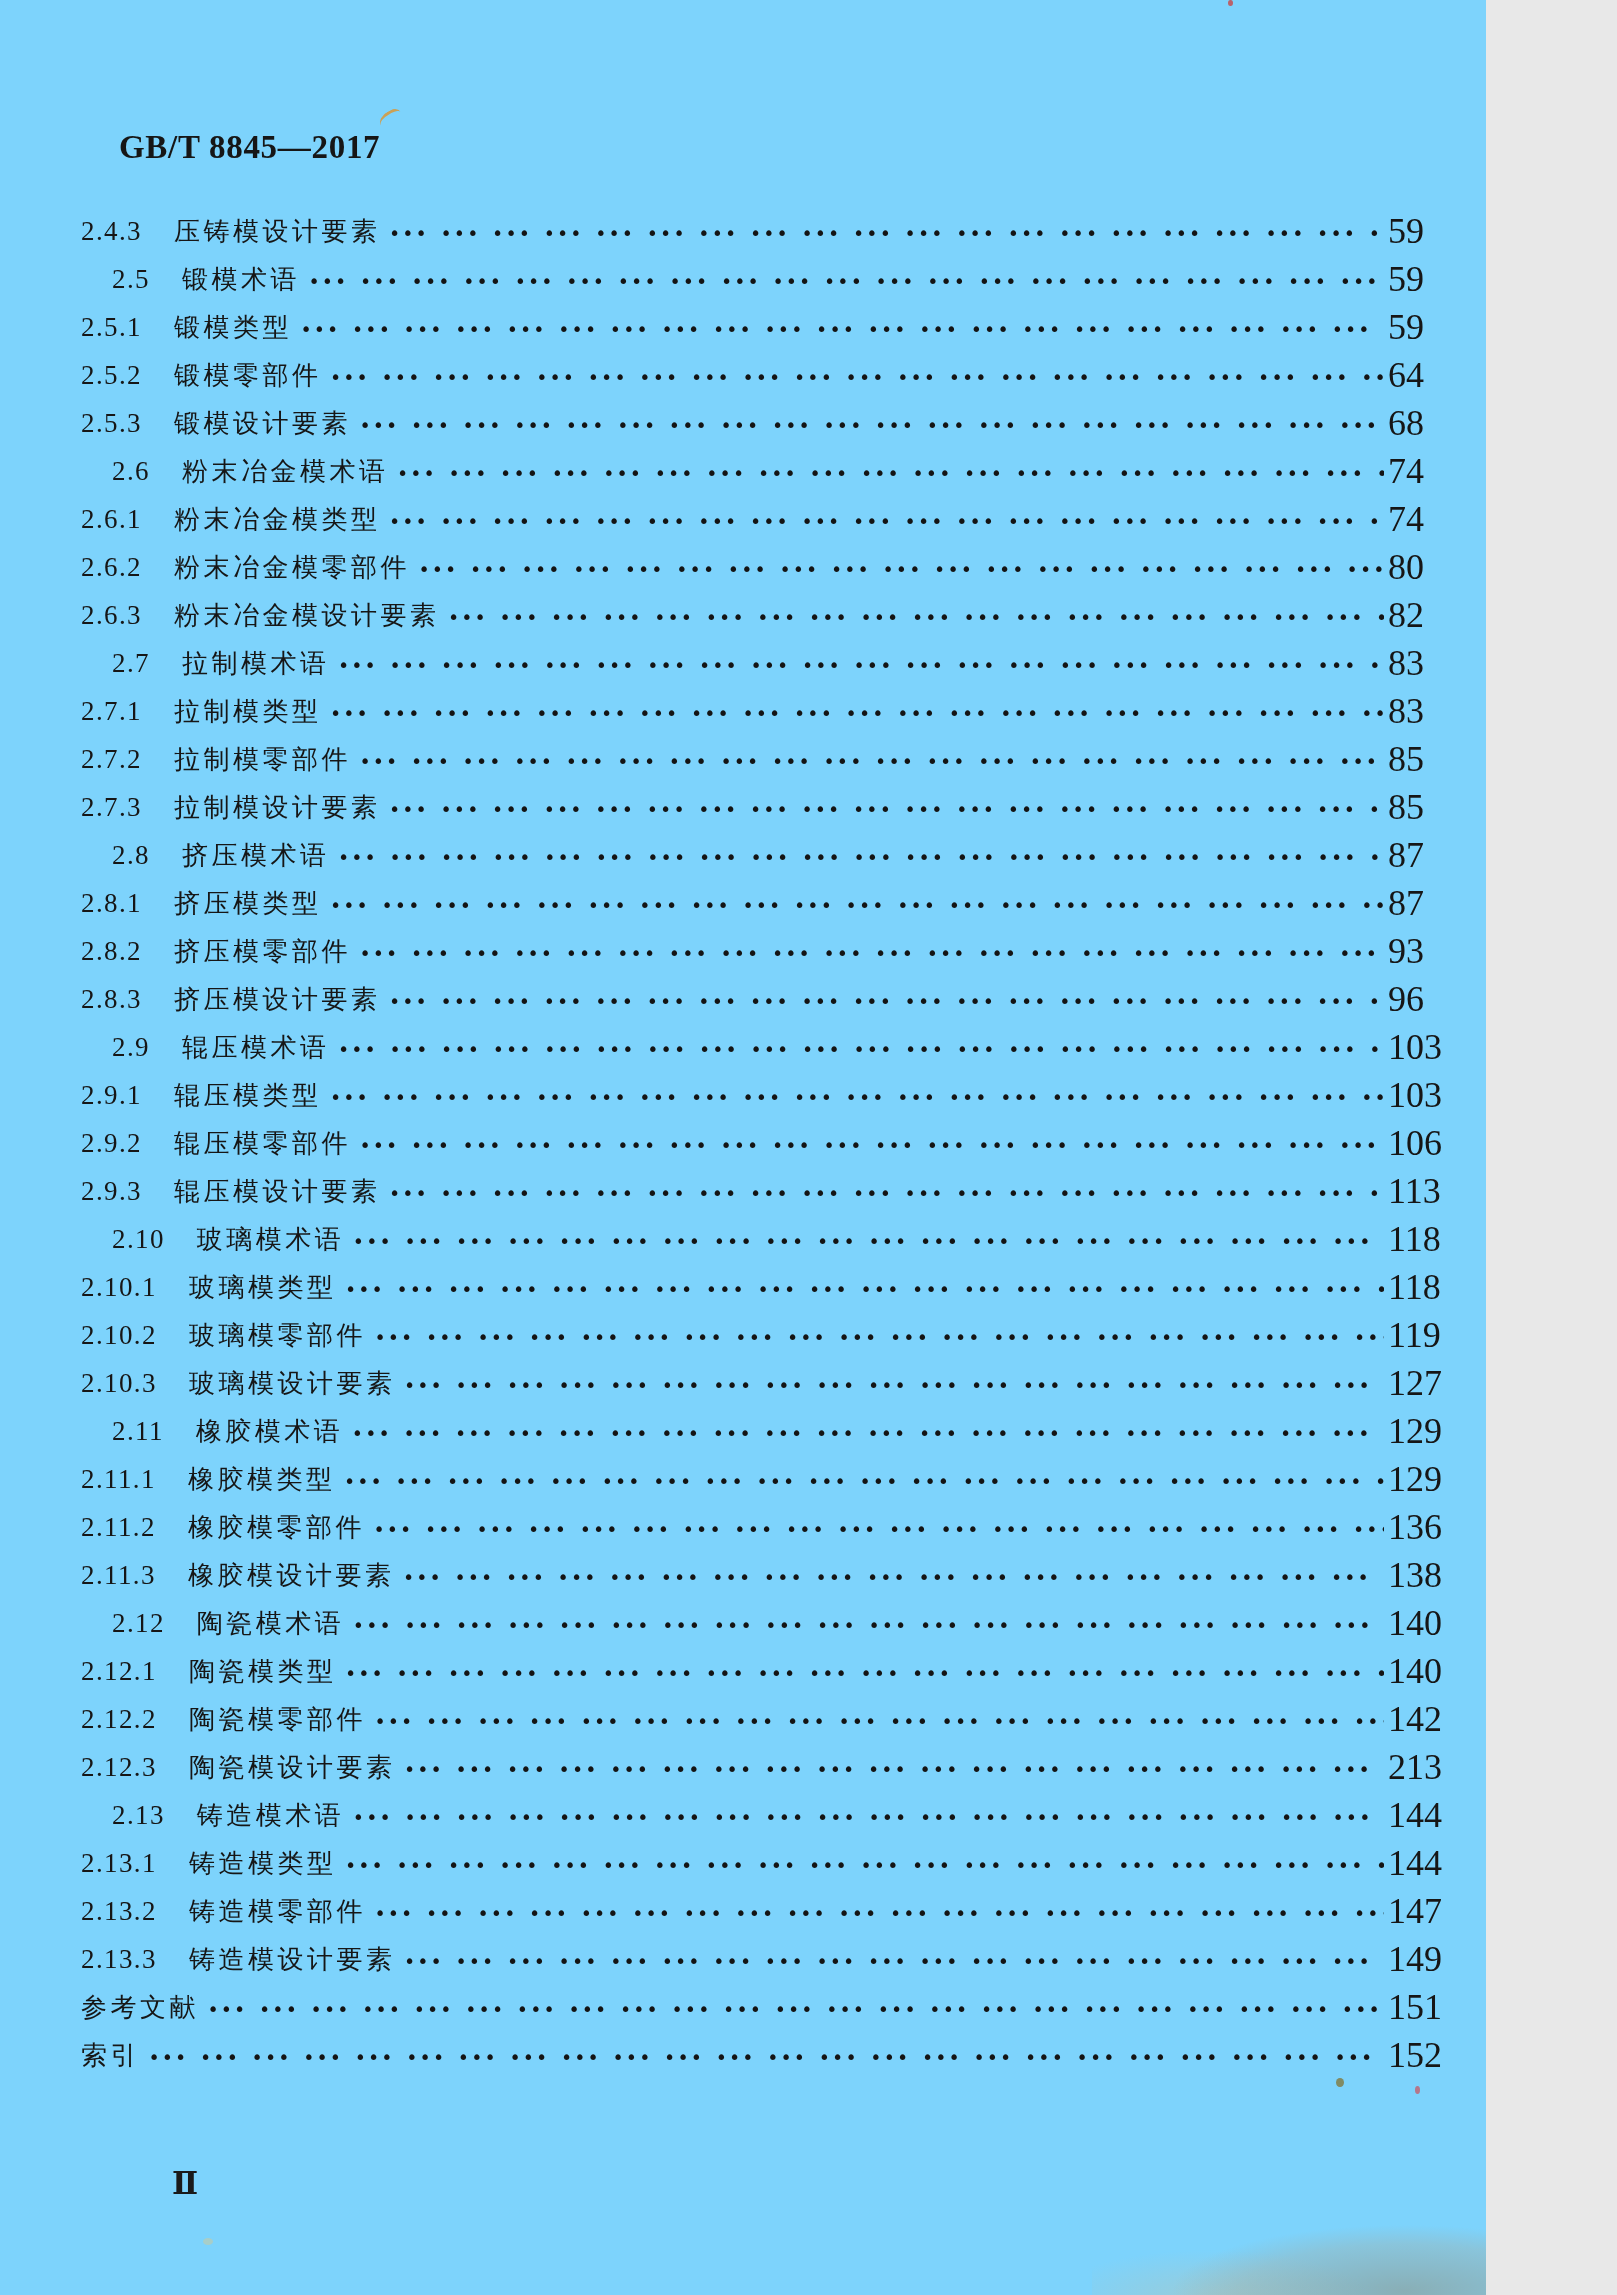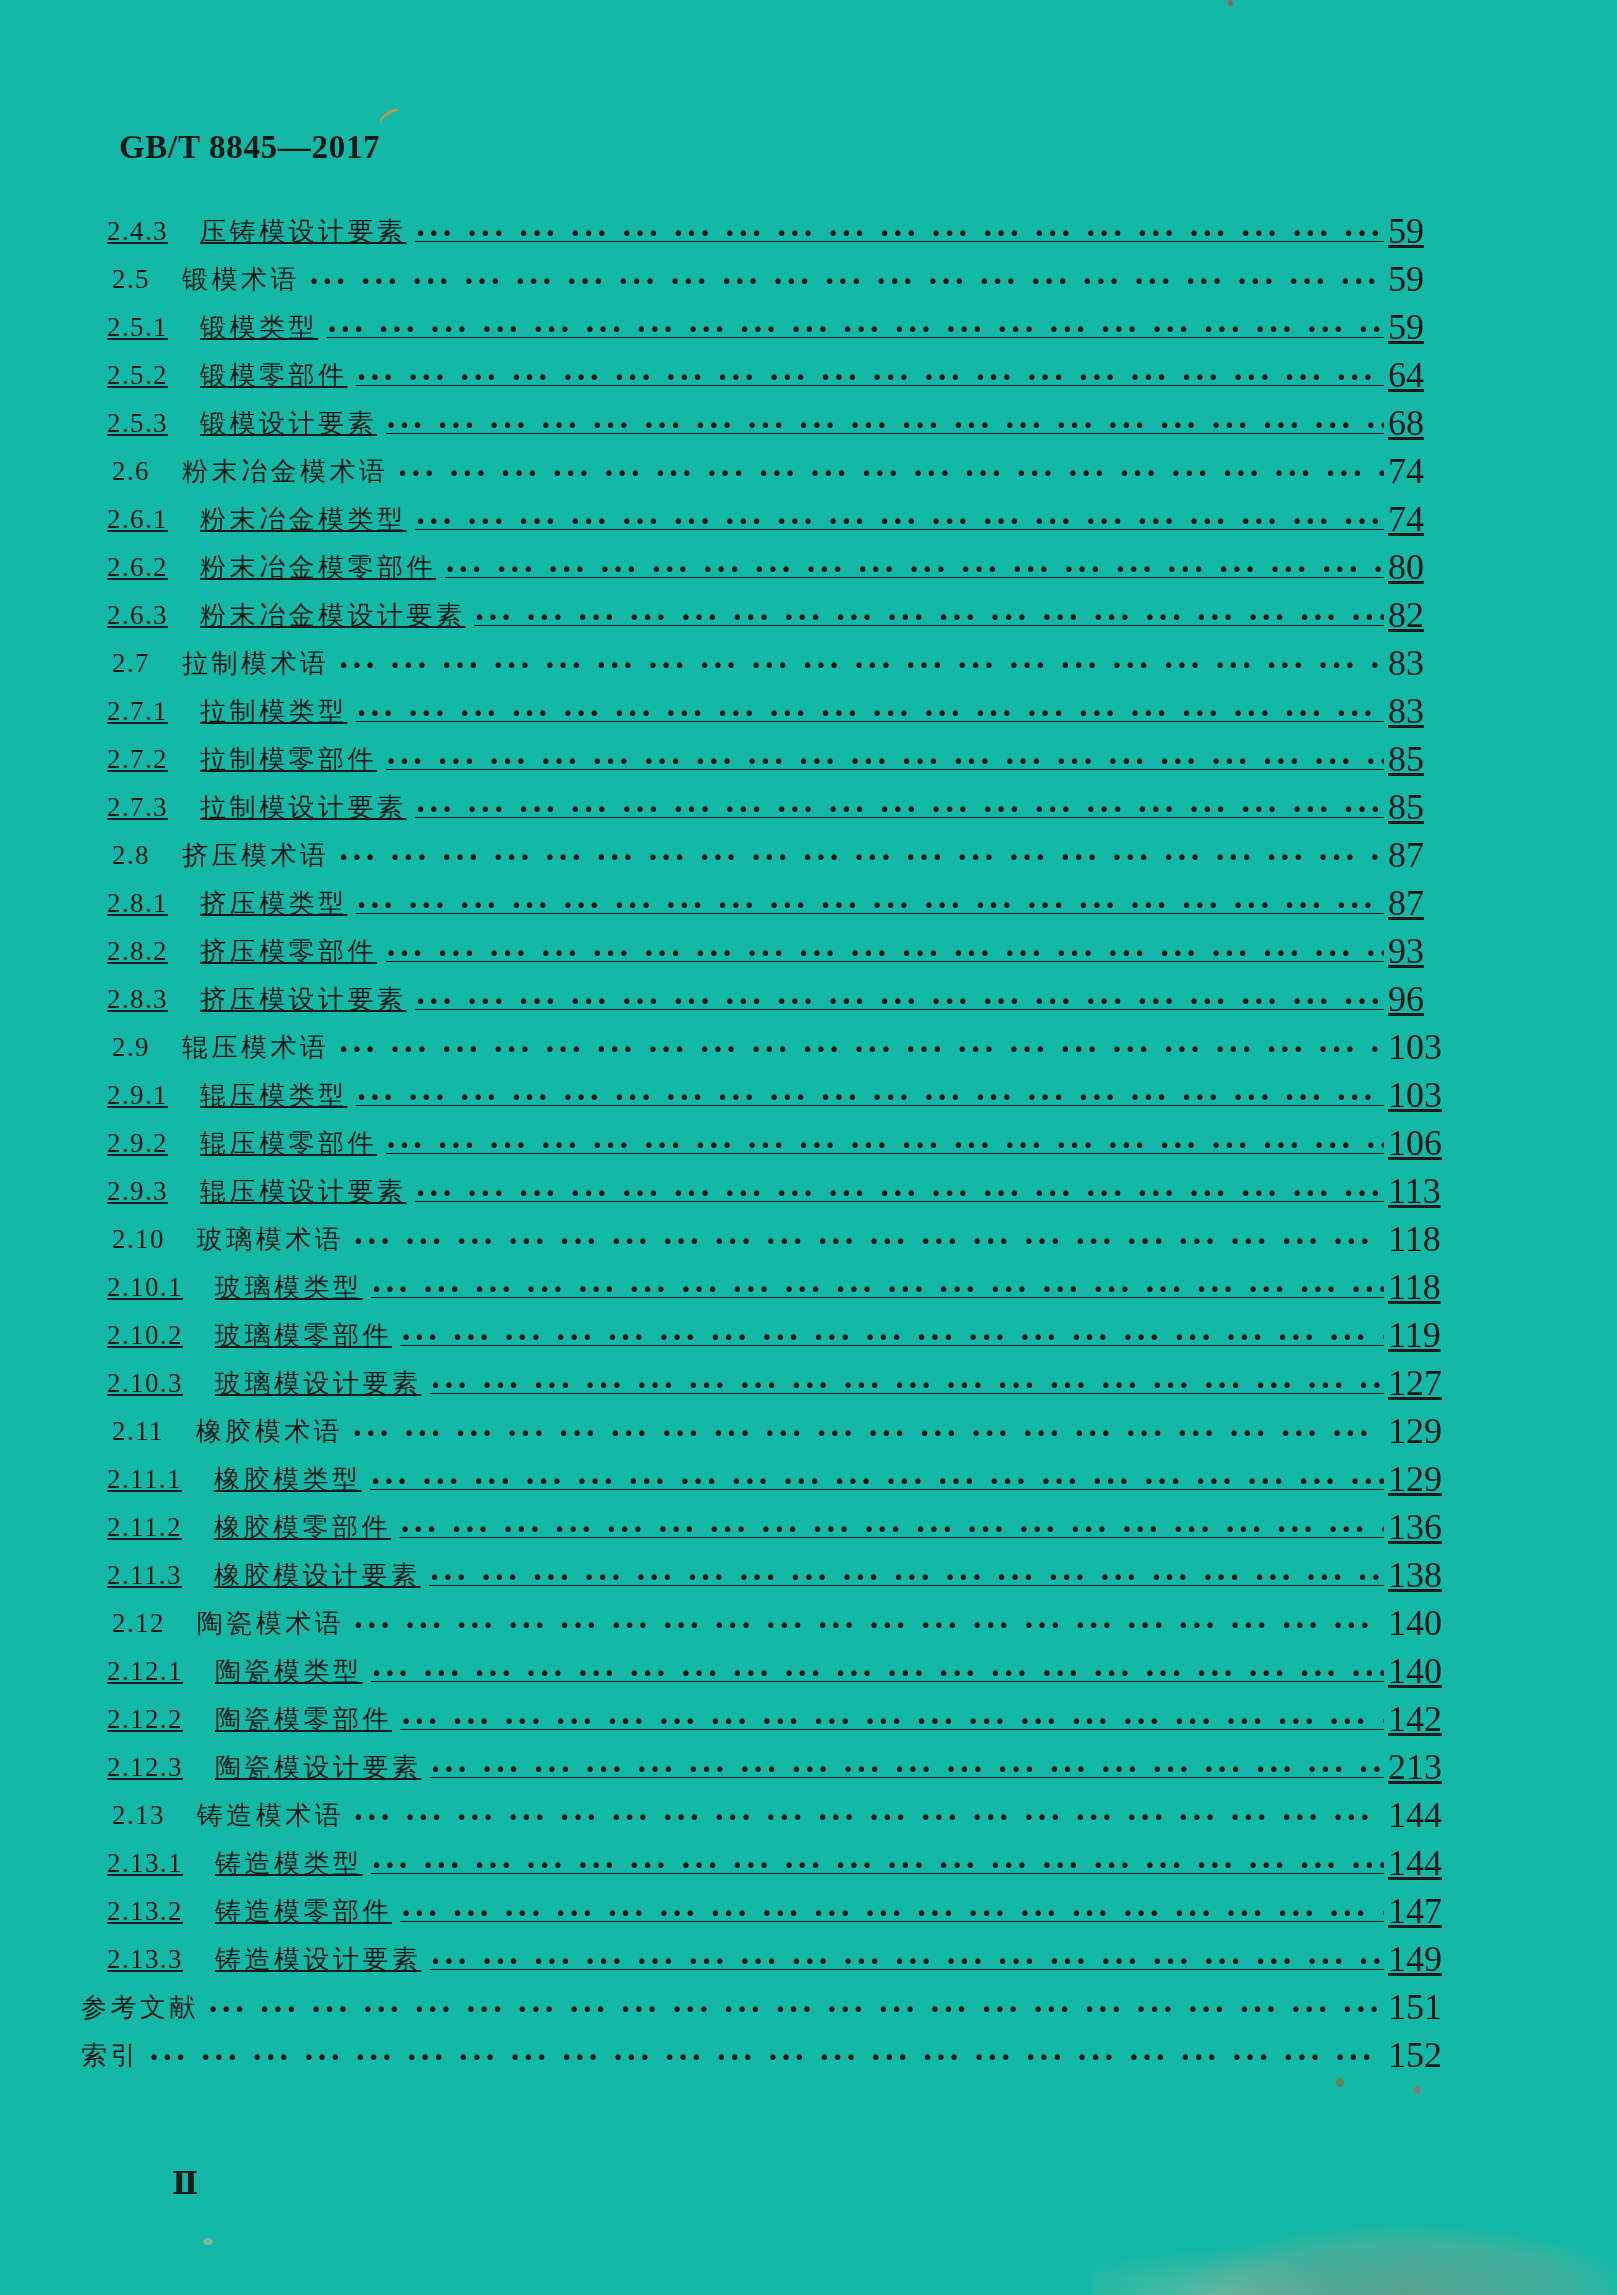--- a/index.html
+++ b/index.html
@@ -1,39 +1,39 @@
 <!DOCTYPE html>
 <html lang="zh" style="font-size:11.3px"><head>
 <meta charset="utf-8">
 <style>
   html,body{margin:0;padding:0;background:#e8e8e8;}
   .page{
     position:relative;
-    width:1617px;height:2295px;
-    background:#14b8a6;
+    width:1486px;height:2295px;
+    background:#7dd3fc;
     overflow:hidden;
     font-family:"Liberation Serif","DejaVu Serif",serif;
     color:#1b1b1b;
   }
   .doc-code{
     position:absolute;left:119px;top:129px;
     font-size:33px;font-weight:700;letter-spacing:0.7px;
     color:#161616;
     font-family:"Liberation Serif","DejaVu Serif",serif;
   }
   .toc{
     position:absolute;left:0;top:207px;width:1472px;
   }
   .toc-row{
     display:flex;align-items:center;height:48px;
     font-size:26px;color:#1b1b1b;white-space:nowrap;
   }
   .toc-row.lvl1{padding-left:81px;}
   .toc-row.lvl2{padding-left:112px;}
-  .toc-row.lvl3{padding-left:107px;text-decoration:underline;}
+  .toc-row.lvl3{padding-left:81px;}
   .num{
     font-family:"Liberation Serif","DejaVu Serif",serif;
     font-size:27px;letter-spacing:1.4px;margin-right:32px;
     color:#161616;
   }
   .title{
     letter-spacing:3.5px;font-weight:500;color:#161616;
     font-family:"Liberation Serif","DejaVu Serif",serif;
   }
   .leader{

